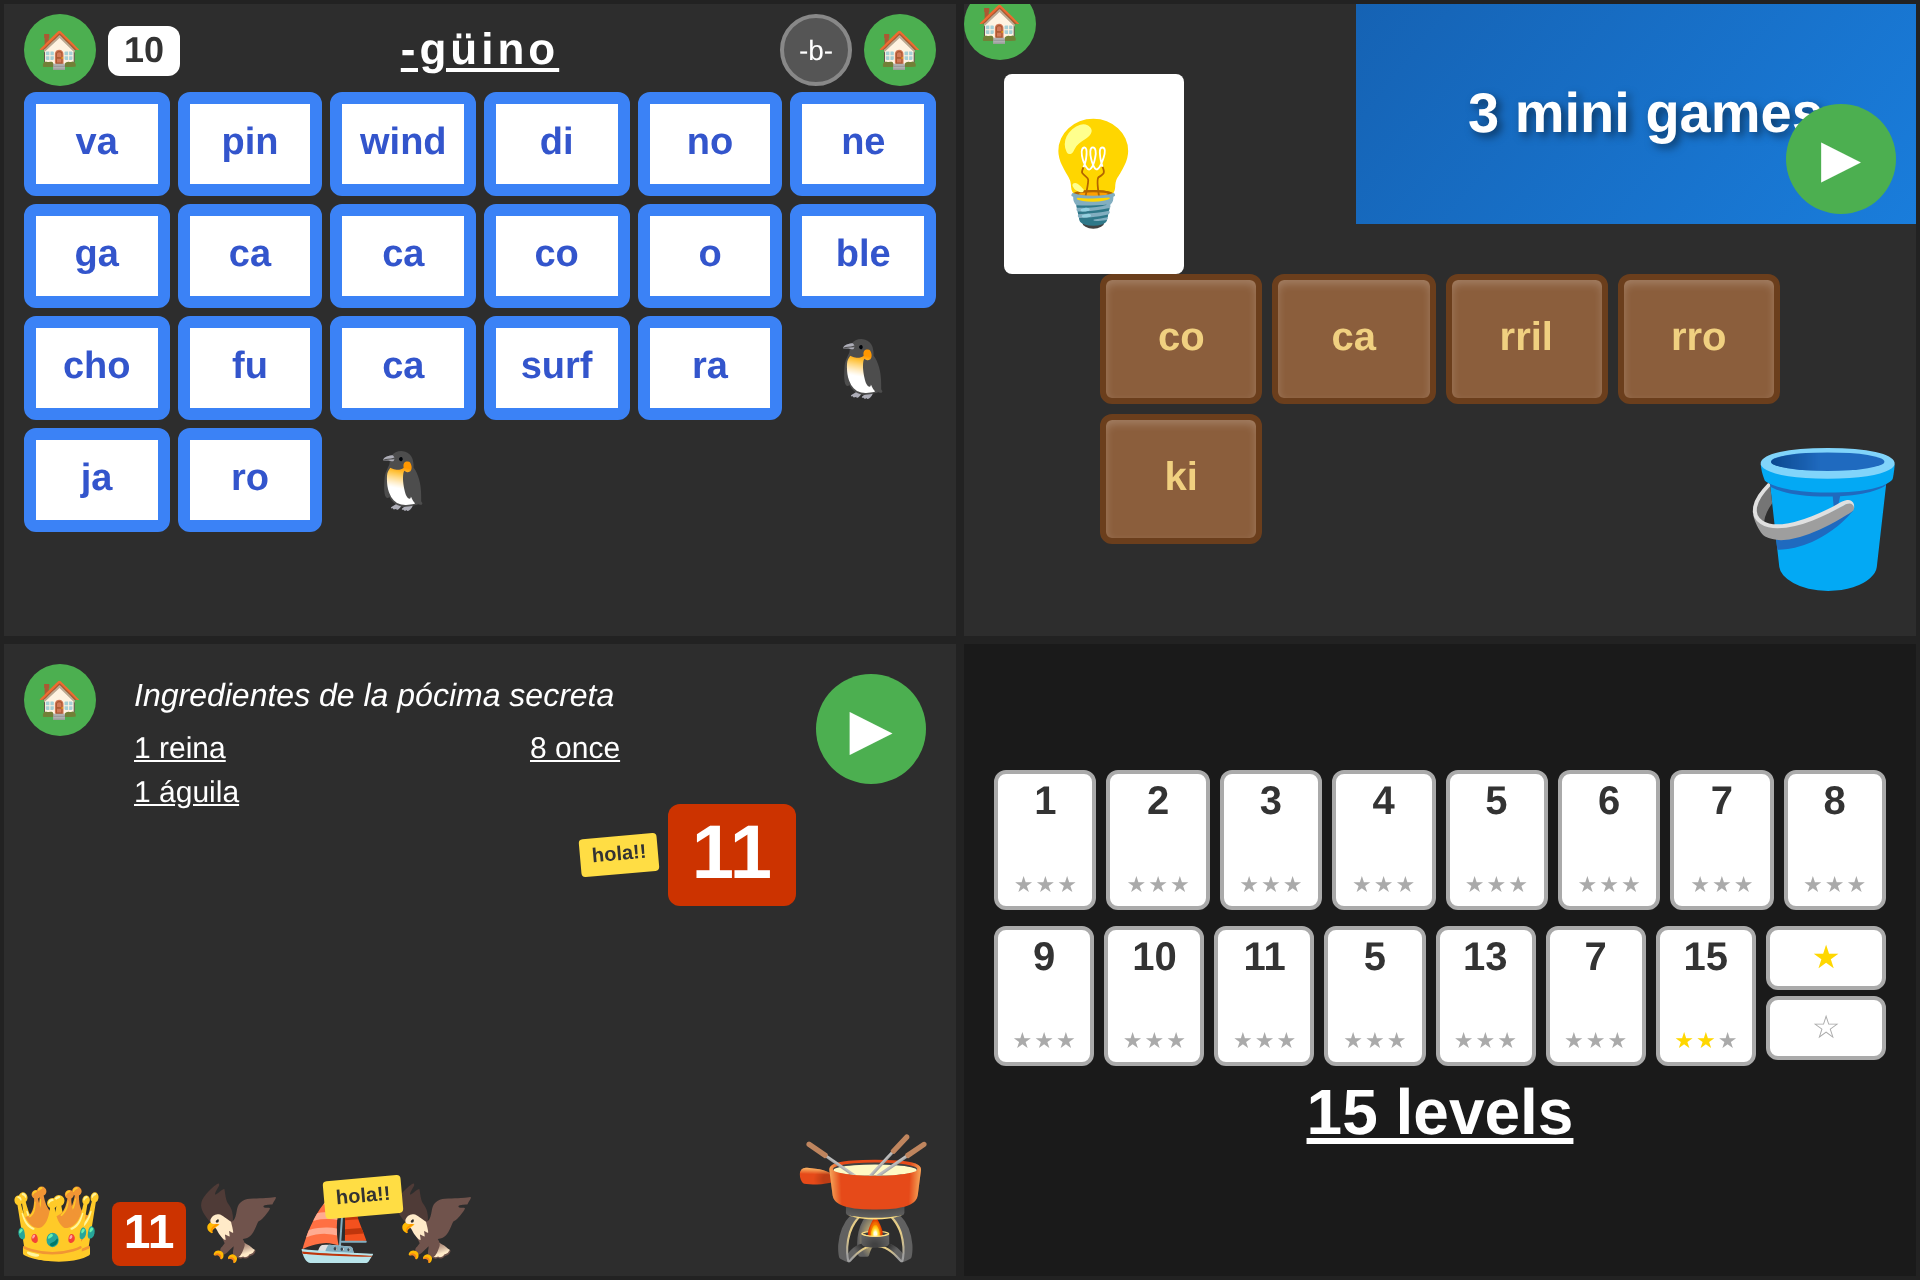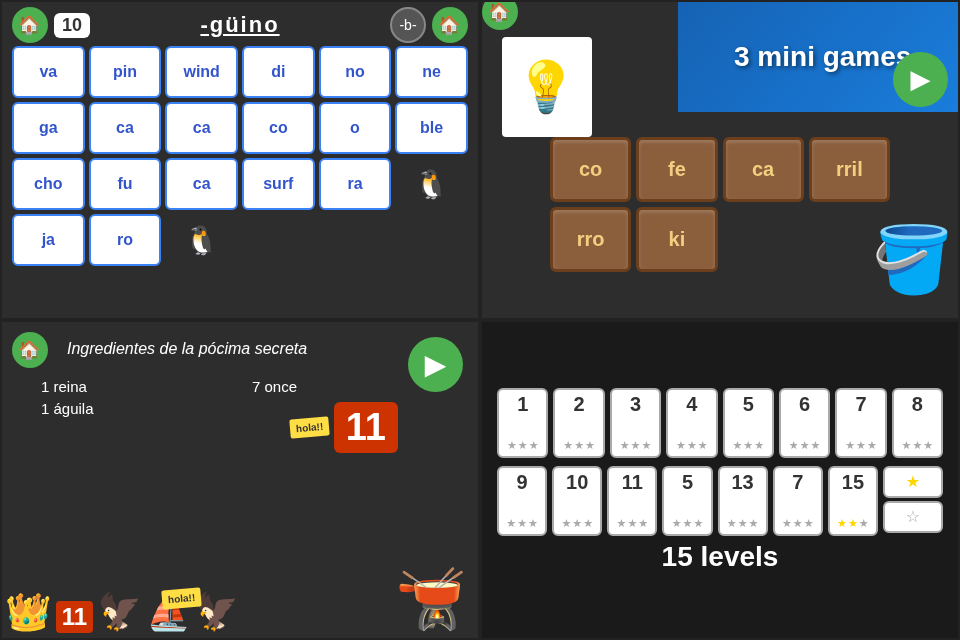--- a/index.html
+++ b/index.html
@@ -112,25 +112,25 @@
       gap: 4px;
     }
 
     .word-tile {
       background: white;
       border-radius: 6px;
       display: flex;
       align-items: center;
       justify-content: center;
       height: 52px;
-      font-size: 16px;
+      font-size: 19px;
       font-weight: bold;
       color: #3355cc;
       cursor: pointer;
-      border: 2px solid #3b82f6;
+      border: 6px solid #3b82f6;
     }
 
     .word-tile.penguin {
       background: transparent;
       border: none;
       font-size: 28px;
     }
 
     
     .q-top-right {
@@ -224,32 +224,33 @@
       justify-content: center;
       font-size: 18px;
       cursor: pointer;
     }
 
     .recipe-title {
       font-size: 16px;
       color: white;
       margin-left: 55px;
       margin-top: 8px;
-      margin-bottom: 20px;
+      margin-bottom: 8px;
       font-style: italic;
     }
 
     .recipe-items {
       display: grid;
       grid-template-columns: 1fr 1fr;
       gap: 5px;
-      margin-left: 29px;
+      margin-left: 55px;
       margin-right: 10px;
       color: white;
       font-size: 15px;
+      text-decoration: underline;
     }
 
     .recipe-item {
       display: flex;
       align-items: center;
       gap: 5px;
     }
 
     .next-arrow {
       position: absolute;
@@ -323,24 +324,25 @@
     .star {
       color: #aaa;
       font-size: 11px;
     }
 
     .star.gold {
       color: #ffd700;
     }
 
     .levels-label {
-      font-size: 28px;
+      font-size: 32px;
       font-weight: bold;
       color: white;
       margin-top: 5px;
+      text-decoration: underline;
     }
 
   </style>
 </head>
 <body>
 
 <div class="screen">
 
   <div class="quadrant q-top-left">
     <div class="top-bar">
@@ -393,37 +395,36 @@
       <div style="position:absolute; top:-15px; right:-40px; width:350px; height:140px; background:linear-gradient(135deg,#1560b0,#1a80e0); transform:rotate(-6deg); display:flex; align-items:center; justify-content:center;">
         <span style="color:white; font-size:28px; font-weight:bold; transform:rotate(6deg); text-shadow:2px 2px 4px rgba(0,0,0,0.5); white-space:nowrap;">3 mini games</span>
       </div>
       <div style="position:absolute; bottom:5px; right:10px; width:55px; height:55px; background:#4caf50; border-radius:50%; display:flex; align-items:center; justify-content:center; font-size:26px; color:white; cursor:pointer;">▶</div>
     </div>
 
     <div style="position:absolute; right:5px; bottom:20px; font-size:65px;">🪣</div>
 
     <div class="wood-grid">
       <div class="wood-tile">co</div>
-      <div class="wood-tile">fe</div>
       <div class="wood-tile">ca</div>
       <div class="wood-tile">rril</div>
       <div class="wood-tile">rro</div>
       <div class="wood-tile">ki</div>
     </div>
   </div>
 
   <div class="quadrant q-bottom-left">
     <div class="bottom-home">🏠</div>
     <div class="recipe-title">Ingredientes de la pócima secreta</div>
     <div class="recipe-items">
       <div class="recipe-item">
         <span>1 reina</span>
       </div>
       <div class="recipe-item">
-        <span>7 once</span>
+        <span>8 once</span>
       </div>
       <div class="recipe-item">
         <span>1 águila</span>
       </div>
     </div>
 
     <div style="position:absolute; top:80px; right:80px; display:flex; align-items:center; gap:5px;">
       <div class="sticky-note">hola!!</div>
       <div style="background:#cc3300; color:white; font-size:38px; font-weight:bold; padding:4px 12px; border-radius:6px;">11</div>
     </div>

